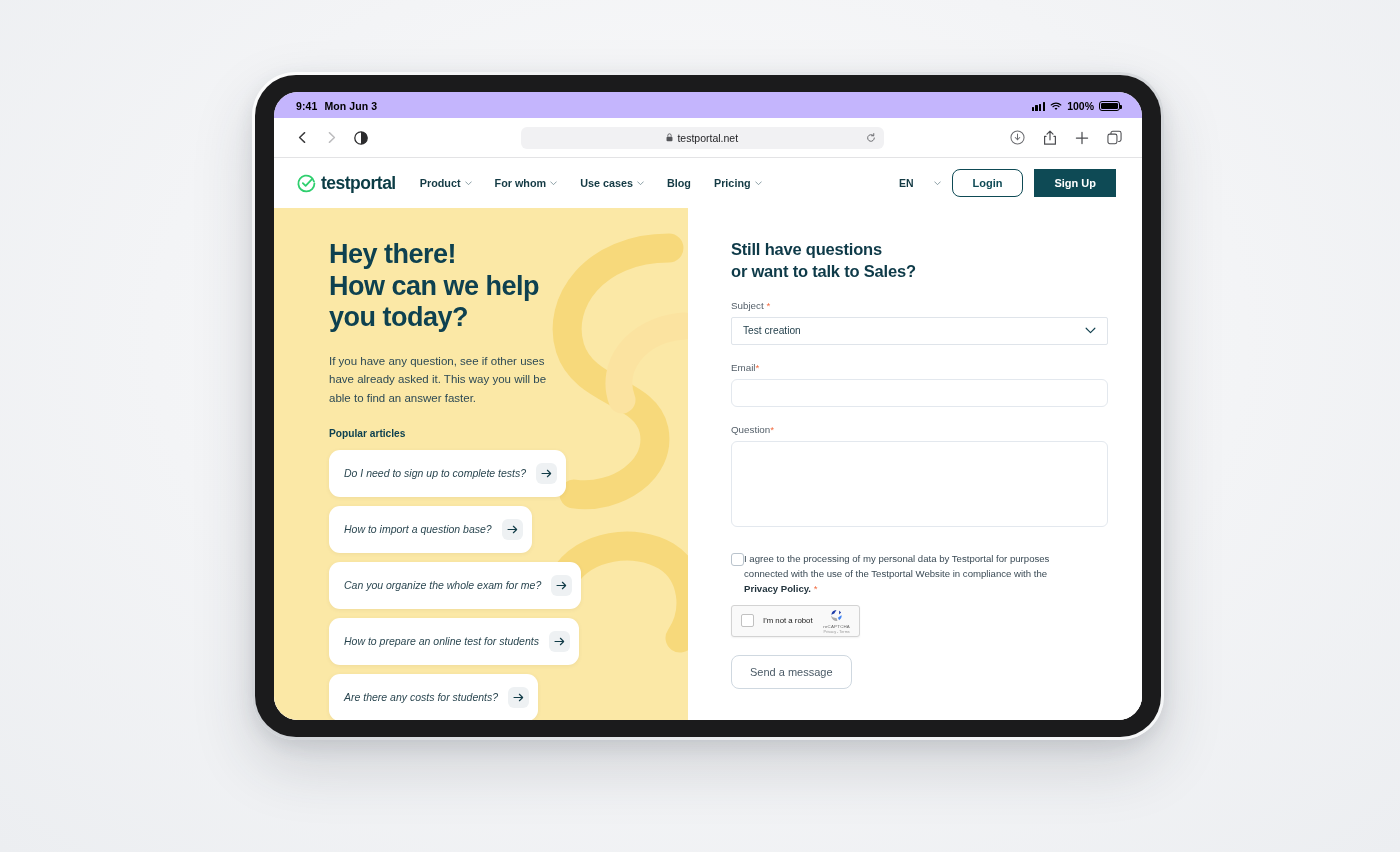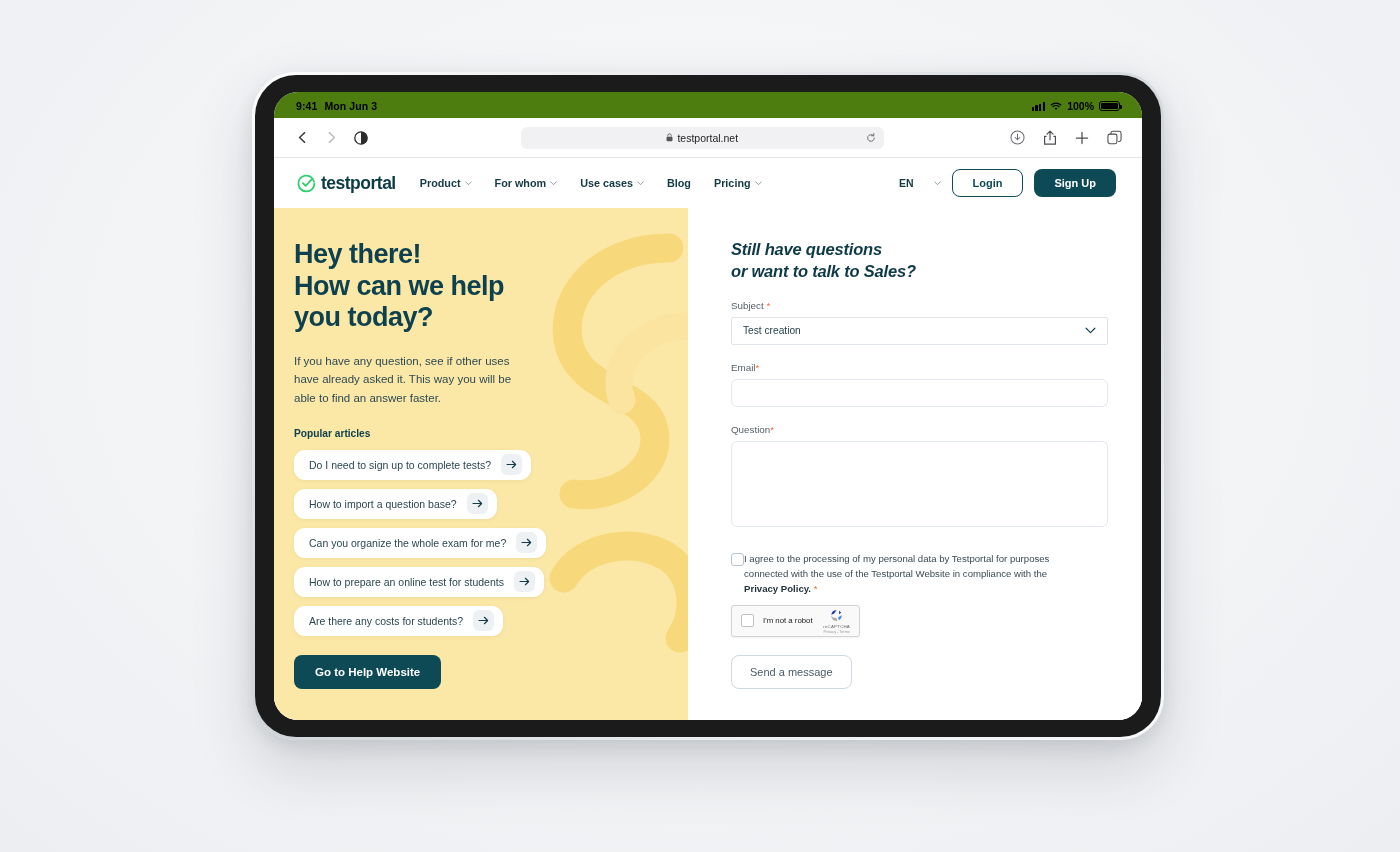--- a/index.html
+++ b/index.html
@@ -40,21 +40,21 @@
     flex-direction: column;
   }
 
   
   .statusbar {
     height: 26px;
     display: flex; align-items: center;
     justify-content: space-between;
     padding: 2px 22px 0 22px;
     flex: 0 0 auto;
-    background: #4d7c0f;
+    background: #c4b5fd;
   }
   .sb-left { display:flex; align-items:center; gap:7px; font-size:10.5px; font-weight:700; color:#000; letter-spacing:.1px;}
   .sb-right { display:flex; align-items:center; gap:5px; font-size:10.5px; font-weight:700; color:#000;}
   .bars { display:flex; align-items:flex-end; gap:1.3px; height:9px; }
   .bars i { width:2.4px; background:#000; border-radius:.6px; display:block; }
   .bars i:nth-child(1){height:3.5px}
   .bars i:nth-child(2){height:5.2px}
   .bars i:nth-child(3){height:7px}
   .bars i:nth-child(4){height:9px}
   .wifi { width:12px; height:9px; }
@@ -102,65 +102,66 @@
   }
   .caret{ width:7px;height:4.5px; opacity:.65;}
   .nav-right{ margin-left:auto; display:flex; align-items:center; gap:11px;}
   .lang{ font-size:10.5px; font-weight:700; color:#143a44; display:flex; align-items:center; gap:20px; }
   .btn-login{
     border:1.4px solid #0e4a55; border-radius:8px; background:#fff;
     color:#0e4a55; font-size:11px; font-weight:700;
     padding:7px 20px; cursor:pointer; font-family:inherit;
   }
   .btn-signup{
-    border:none; border-radius:8px; background:#0e4a55; color:#fff;
+    border:none; border-radius:0; background:#0e4a55; color:#fff;
     font-size:11px; font-weight:700; padding:8px 20px; cursor:pointer; font-family:inherit;
   }
 
   
   .content{ flex:1; display:flex; min-height:0; }
   .left{
     width:414px; flex:0 0 414px; background:#fbe8a6;
-    position:relative; overflow:hidden; padding: 31px 0 0 20px;
+    position:relative; overflow:hidden; padding: 31px 0 0 55px;
   }
   .swirls{ position:absolute; inset:0; pointer-events:none; }
   .right{ flex:1; background:#fff; padding: 31px 34px 0 43px; }
 
   .hero-h1{
     font-size:27px; line-height:1.17; font-weight:800; color:#0e4150;
     letter-spacing:-.5px; position:relative; z-index:2;
   }
   .hero-p{
     margin-top:18px; width:228px; font-size:11.5px; line-height:1.62;
     color:#2d4a55; position:relative; z-index:2;
   }
   .pop-title{
     margin-top:20px; font-size:10.2px; font-weight:800; color:#0e4150;
     position:relative; z-index:2;
   }
   .pills{ margin-top:11px; display:flex; flex-direction:column; gap:9px; position:relative; z-index:2;}
   .pill{
-    background:#fff; border-radius:11px; height:30px;
+    background:#fff; border-radius:11px; height:47px;
     display:inline-flex; align-items:center; align-self:flex-start;
     padding:0 9px 0 15px; gap:10px; cursor:pointer;
     box-shadow:0 1px 4px rgba(90,75,20,.07);
+    font-style:italic;
   }
   .pill span{ font-size:10.5px; color:#2b4751; white-space:nowrap; }
   .pill .arrow{
     width:21px;height:21px;border-radius:6px;background:#eef1f3;
     display:flex;align-items:center;justify-content:center;flex:0 0 auto;
   }
   .btn-help{
     margin-top:19px; background:#0e4a55; color:#fff; border:none;
     border-radius:8px; padding:11px 21px; font-size:11.5px; font-weight:700;
     cursor:pointer; position:relative; z-index:2; font-family:inherit;
   }
 
   
-  .form-h2{ font-size:16.5px; font-weight:800; color:#0e3a48; line-height:1.33; letter-spacing:-.2px;font-style:italic;}
+  .form-h2{ font-size:16.5px; font-weight:800; color:#0e3a48; line-height:1.33; letter-spacing:-.2px;}
   .field{ margin-top:17px; }
   .flabel{ font-size:9.8px; color:#55606a; display:block; margin-bottom:6px; }
   .req{ color:#f2683c; }
   .select-box{
     height:28px; border:1px solid #dfe4ea; border-radius:2px; background:#fff;
     display:flex; align-items:center; justify-content:space-between;
     padding:0 11px; font-size:10.2px; color:#1f3c48; cursor:pointer;
   }
   .select-box .dchev{ width:11px;height:7px; }
   .text-input{

